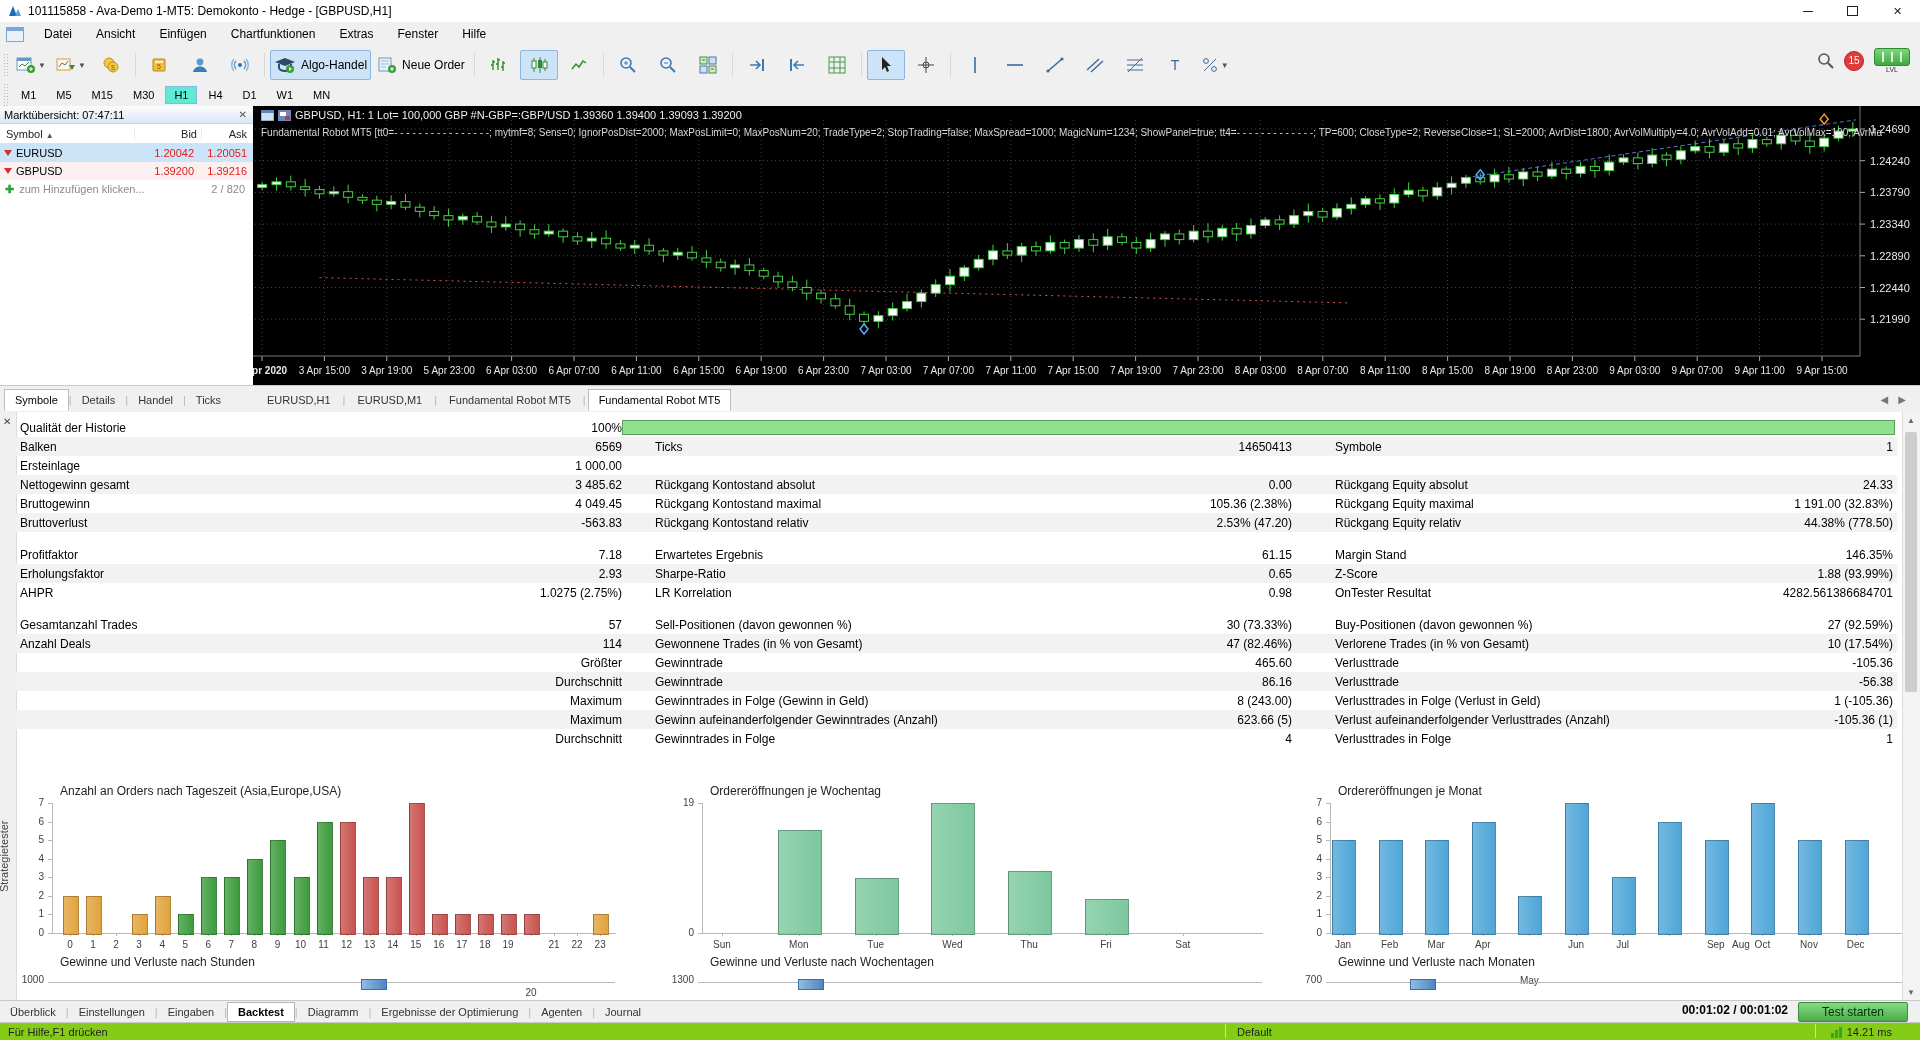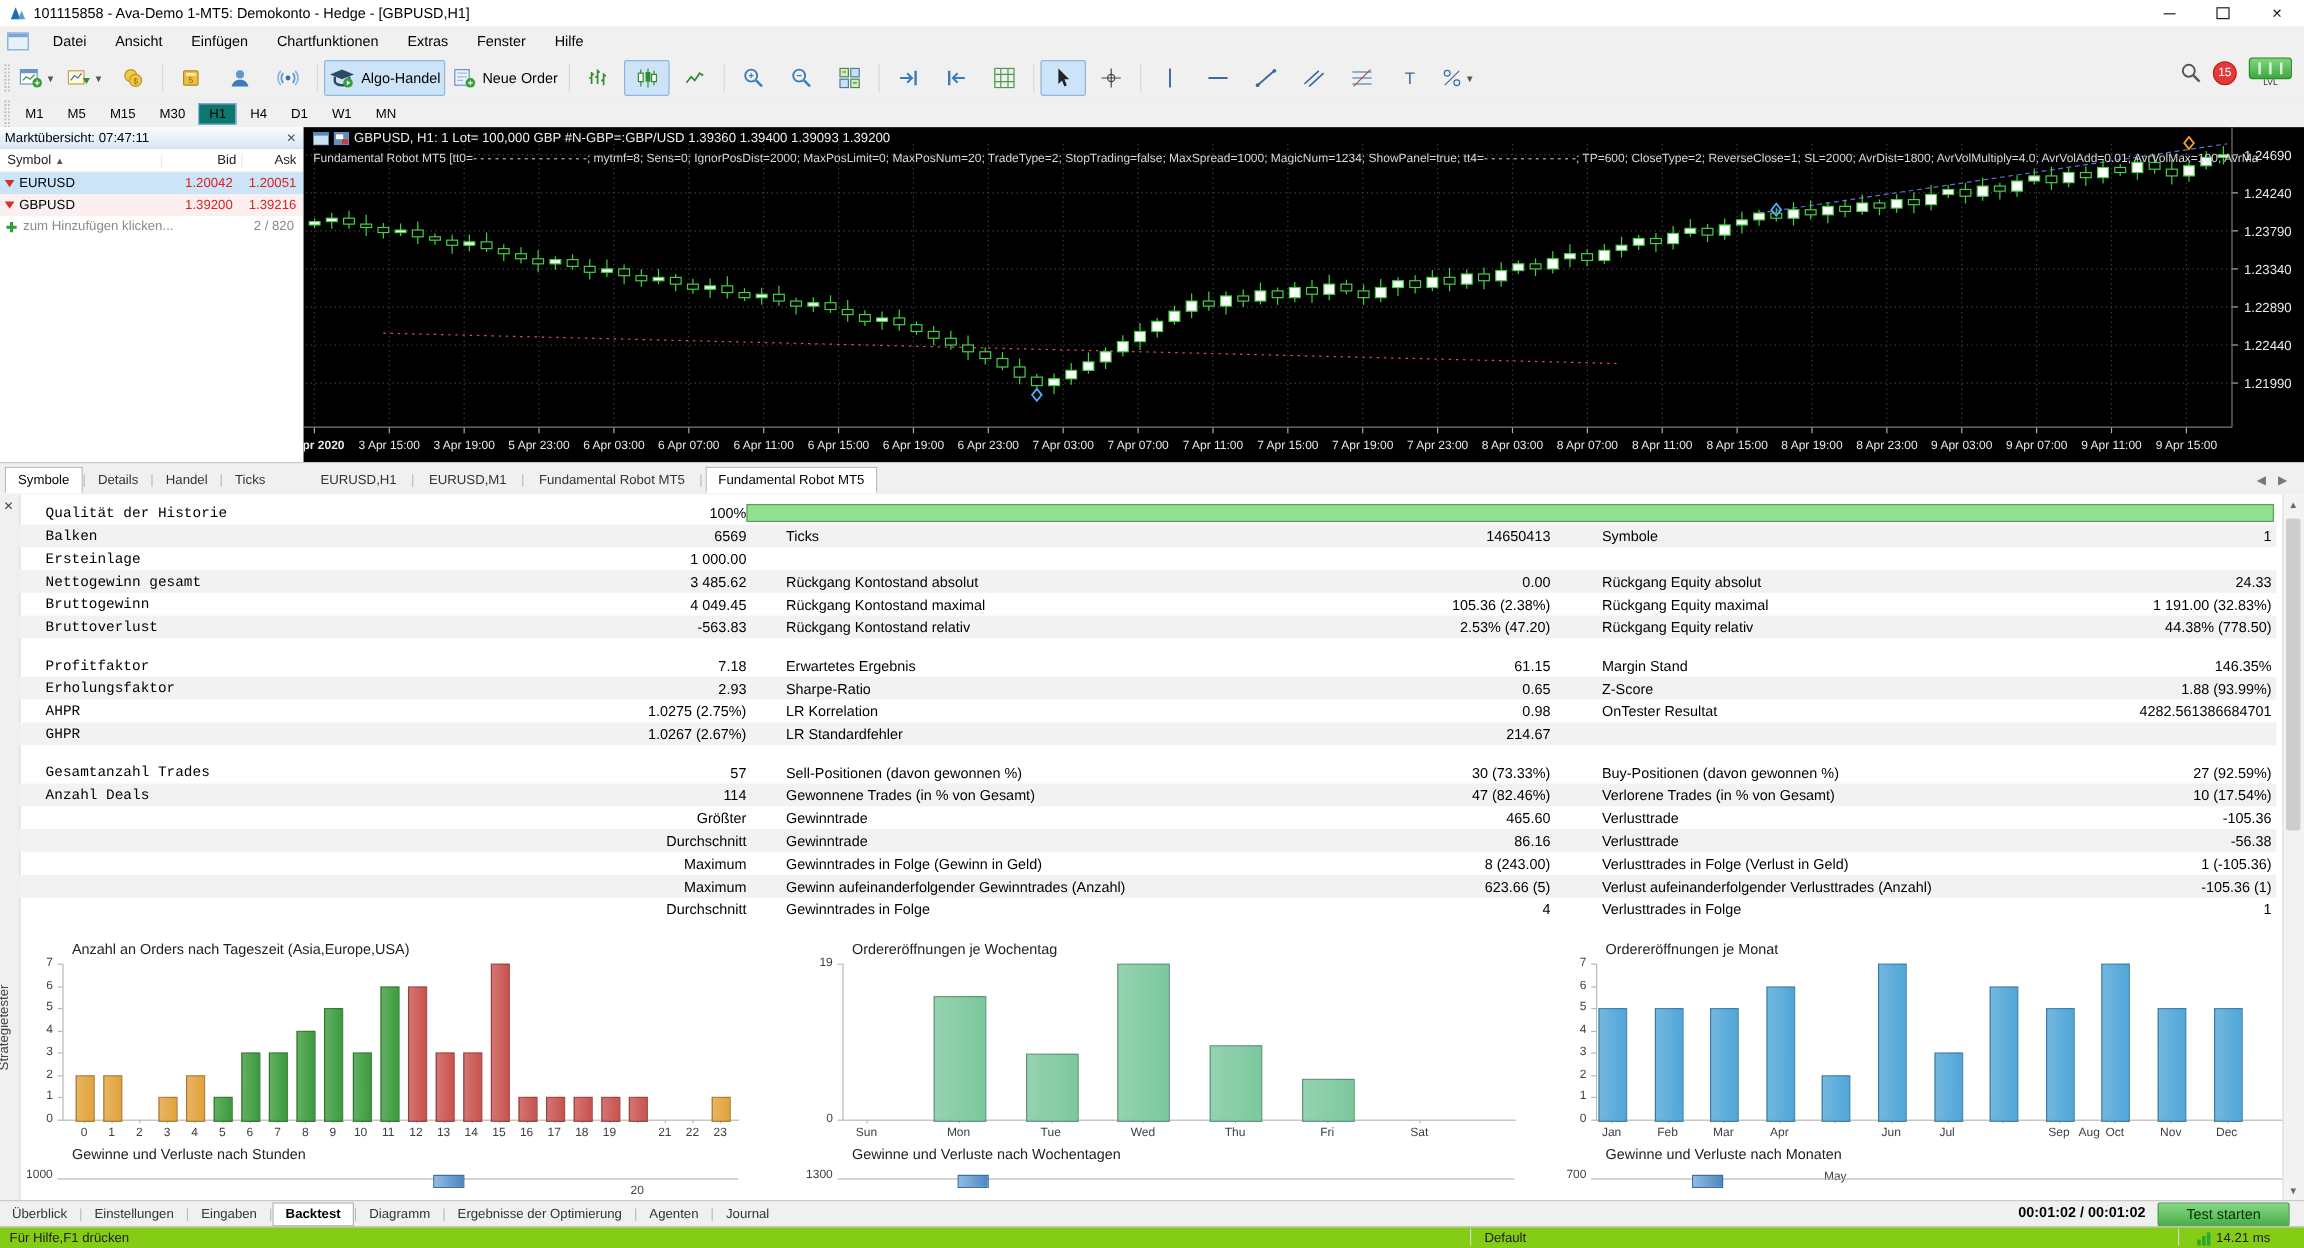--- a/index.html
+++ b/index.html
@@ -32,21 +32,21 @@
   .dd{font-size:8px;color:#555;margin-left:2px;}
   .tb-right{position:absolute;right:10px;top:48px;display:flex;align-items:center;gap:10px;}
   #notif-badge{width:18px;height:18px;border-radius:50%;background:#E03A3A;color:#fff;font-size:10px;display:flex;align-items:center;justify-content:center;border:1px solid #C02020;}
   #battery{width:34px;height:16px;border-radius:3px;background:linear-gradient(#7ED87E,#3FA83F);border:1px solid #2E8B2E;position:relative;display:flex;align-items:center;justify-content:space-evenly;}
   #battery i{display:block;width:2px;height:10px;background:rgba(255,255,255,.8);}
   #battery-label{font-size:7px;color:#333;text-align:center;}
 
   
   #tfbar{left:0;top:84px;width:1920px;height:22px;background:#F0F0F0;display:flex;align-items:center;border-bottom:1px solid #C9C9C9;}
   .tf{padding:2px 8px;margin:0 1px;font-size:11px;border:1px solid transparent;}
-  .tf.active{background:#0f766e;border-color:#8AB6E0;}
+  .tf.active{background:#5eead4;border-color:#8AB6E0;}
 
   
   #mw{left:0;top:106px;width:253px;height:279px;background:#FFFFFF;border-right:1px solid #B8B8B8;}
   #mw-header{height:17px;background:linear-gradient(#FBFDFE,#D9E7F5);border-bottom:1px solid #C4D4E4;display:flex;align-items:center;justify-content:space-between;padding:0 4px;font-size:11px;}
   #mw-close{color:#555;font-size:10px;padding:0 2px;}
   #mw-cols{display:flex;height:19px;border-bottom:1px solid #E0E0E0;align-items:center;font-size:11px;color:#222;}
   #mw-cols .c1{width:128px;padding-left:6px;border-right:1px solid #ECECEC;}
   #mw-cols .c2{width:62px;text-align:right;padding-right:4px;border-right:1px solid #ECECEC;}
   #mw-cols .c3{flex:1;text-align:right;padding-right:6px;}
   .mw-row{display:flex;height:18px;align-items:center;font-size:11px;}
@@ -73,21 +73,21 @@
 
   
   #tester{left:0;top:412px;width:1920px;height:588px;background:#FFFFFF;}
   #tester-strip{position:absolute;left:0;top:0;width:16px;height:588px;background:#F0F0F0;border-right:1px solid #DCDCDC;}
   #tester-close{position:absolute;left:3px;top:4px;font-size:10px;color:#444;}
   #tester-vlabel{position:absolute;left:-2px;top:480px;transform:rotate(-90deg);transform-origin:top left;font-size:11px;color:#444;white-space:nowrap;}
   #stats{position:absolute;left:16px;top:6px;width:1881px;}
   .srow{display:grid;grid-template-columns:334px 272px 455px 215px 340px 1fr;align-items:center;height:19px;font-size:12px;}
   .srow.blank{height:13px;}
   .srow.shade{background:#F2F2F2;}
-  .srow .l1{padding-left:22px;font-family:Liberation Mono, monospace;}
+  .srow .l1{padding-left:4px;}
   .srow .v1,.srow .v2,.srow .v3{text-align:right;}
   .srow .l2{padding-left:33px;}
   .srow .l3{padding-left:43px;}
   .srow .v3{padding-right:4px;}
   .progress-wrap{grid-column:3/7;height:13px;margin-right:2px;background:#8FE08F;border:1px solid #5BA05B;}
   #stats-scroll{position:absolute;right:0px;top:0px;width:17px;height:588px;background:#F3F3F3;border-left:1px solid #DDD;}
   #stats-scroll .sarr{position:absolute;left:0;width:16px;height:16px;display:flex;align-items:center;justify-content:center;font-size:8px;color:#666;background:#F3F3F3;}
   #stats-scroll .thumb{position:absolute;left:2px;top:20px;width:12px;height:260px;background:#CDCDCD;border-radius:2px;}
 
   
@@ -842,28 +842,20 @@
           <span class="v3">1.88 (93.99%)</span>
         </div>
         <div class="srow">
           <span class="l1">AHPR</span>
           <span class="v1">1.0275 (2.75%)</span>
           <span class="l2">LR Korrelation</span>
           <span class="v2">0.98</span>
           <span class="l3">OnTester Resultat</span>
           <span class="v3">4282.561386684701</span>
         </div>
-        <div class="srow shade">
-          <span class="l1">GHPR</span>
-          <span class="v1">1.0267 (2.67%)</span>
-          <span class="l2">LR Standardfehler</span>
-          <span class="v2">214.67</span>
-          <span class="l3"></span>
-          <span class="v3"></span>
-        </div>
         <div class="srow blank"></div>
         <div class="srow">
           <span class="l1">Gesamtanzahl Trades</span>
           <span class="v1">57</span>
           <span class="l2">Sell-Positionen (davon gewonnen %)</span>
           <span class="v2">30 (73.33%)</span>
           <span class="l3">Buy-Positionen (davon gewonnen %)</span>
           <span class="v3">27 (92.59%)</span>
         </div>
         <div class="srow shade">

